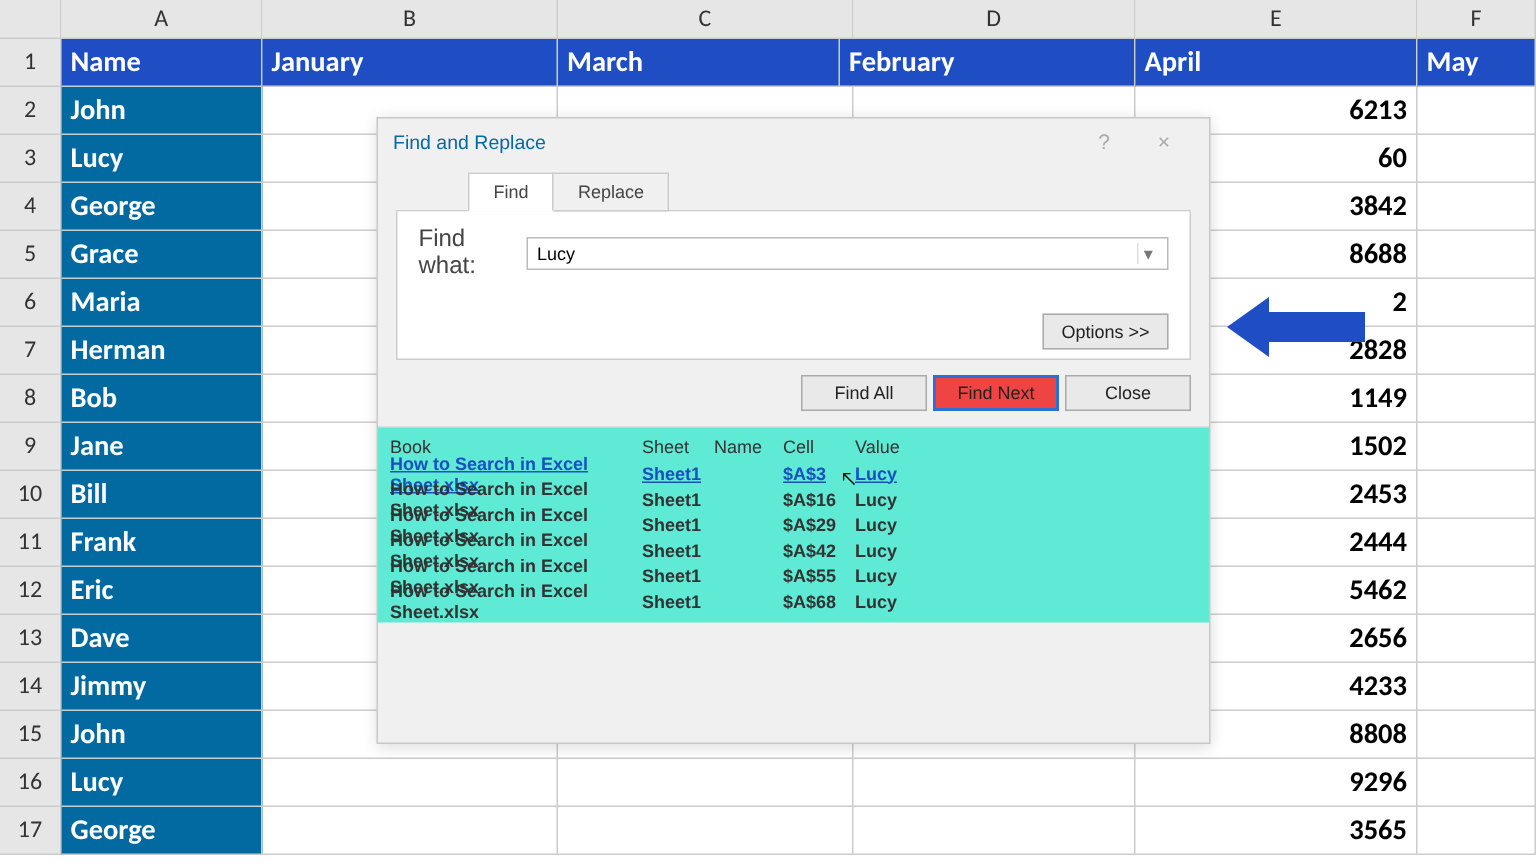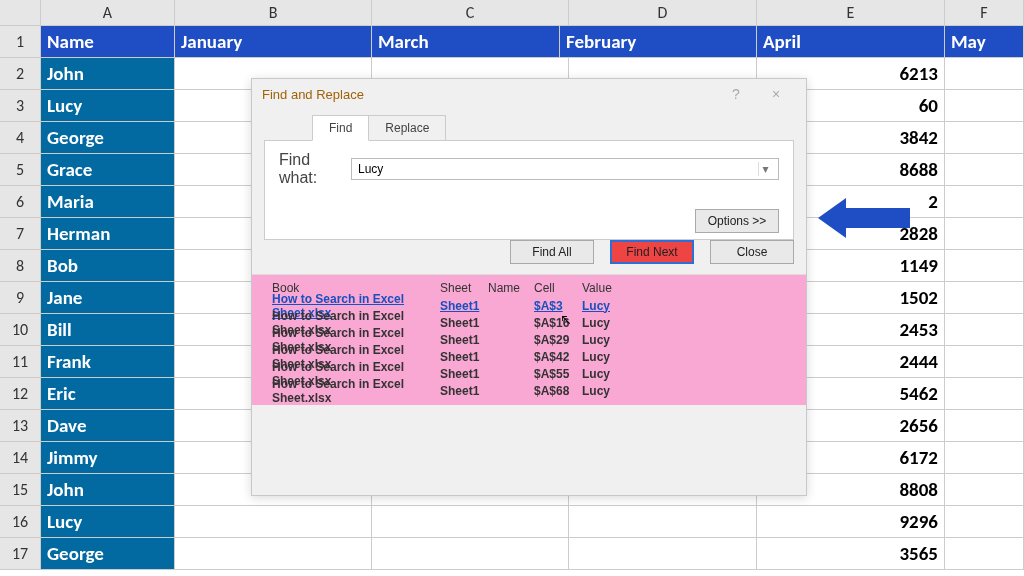--- a/index.html
+++ b/index.html
@@ -24,37 +24,37 @@
   .nameCell { background: #0369a1; color: #fff; font-weight: bold; }
   .num { text-align: right; font-weight: bold; color: #000; }
 
   
   .dialog {
     position: absolute; left: 251px; top: 78px; width: 556px; height: 418px;
     background: #f0f0f0; border: 1px solid #c8c8c8; box-shadow: 0 2px 10px rgba(0,0,0,0.15);
     font-family: "Segoe UI", Tahoma, sans-serif; font-size: 12px; color: #444;
   }
   .titlebar { height: 30px; display: flex; align-items: center; padding: 0 10px; }
-  .titlebar .t { flex: 1; font-size: 13px; color: #a16207; }
+  .titlebar .t { flex: 1; font-size: 13px; color: #0369a1; }
   .titlebtn { width: 40px; text-align: center; color: #aaa; font-size: 14px; }
   .tabs { display: flex; padding: 6px 12px 0 12px; gap: 0; }
   .tab { padding: 5px 16px; border: 1px solid #ccc; background: #f0f0f0; margin-right: -1px; color: #444; }
   .tab.active { background: #fff; border-bottom: 1px solid #fff; position: relative; z-index: 2; margin-left: 48px; }
   .tabline { height: 1px; background: #ccc; margin: -1px 12px 0 12px; }
   .formarea { padding: 10px 14px 4px 14px; background: #fff; margin: 0 12px; border: 1px solid #ccc; border-top: none; }
   .frow { display: flex; align-items: center; margin-bottom: 10px; }
   .flabel { width: 72px; font-size: 16px; }
   .fcombo { flex: 1; height: 22px; border: 1px solid #bbb; background: #fff; display: flex; align-items: center; padding: 0 6px; }
   .fcombo input { border: none; outline: none; flex: 1; font-size: 12px; font-family: inherit; background: transparent; }
   .fcombo .dd { width: 14px; text-align: center; color: #777; border-left: 1px solid #ddd; }
   .opts { display: flex; justify-content: flex-end; padding: 12px 0 2px 0; }
   .btn { width: 84px; height: 24px; border: 1px solid #aaa; background: #e9e9e9; font-size: 12px; display: inline-flex; align-items: center; justify-content: center; color: #222; cursor: pointer; }
-  .btnrow { display: flex; justify-content: flex-end; gap: 16px; padding: 0 12px 10px 12px; }
+  .btnrow { display: flex; justify-content: flex-end; gap: 4px; padding: 10px 12px 10px 12px; }
   .btn.primary { border: 2px solid #2e6fd6; background: #ef4444; }
-  .results { padding: 6px 20px; background: #f9a8d4; border-top: 1px solid #ddd; flex: 1; }
+  .results { padding: 6px 8px; background: #5eead4; border-top: 1px solid #ddd; flex: 1; }
   .rhead { display: flex; font-size: 12px; color: #333; padding-bottom: 2px; }
   .rcol-book { width: 168px; } .rcol-sheet { width: 48px; } .rcol-name { width: 46px; }
   .rcol-cell { width: 48px; } .rcol-value { width: 46px; } .rcol-formula { flex: 1; }
   .rrow { display: flex; font-size: 12px; color: #333; height: 17px; align-items: center; }
   .rrow a { color: #1a4fbf; text-decoration: underline; }
   .rrow span { display: inline-block; font-weight: bold; }
 
   .arrow {
     position: absolute; left: 818px; top: 198px; width: 92px; height: 40px;
   }
@@ -194,21 +194,21 @@
         <div class="cell col-D"></div>
         <div class="cell num col-E">2656</div>
         <div class="cell col-F"></div>
       </div>
       <div class="row">
         <div class="row-h">14</div>
         <div class="cell nameCell col-A">Jimmy</div>
         <div class="cell col-B"></div>
         <div class="cell col-C"></div>
         <div class="cell col-D"></div>
-        <div class="cell num col-E">6172</div>
+        <div class="cell num col-E">4233</div>
         <div class="cell col-F"></div>
       </div>
       <div class="row">
         <div class="row-h">15</div>
         <div class="cell nameCell col-A">John</div>
         <div class="cell col-B"></div>
         <div class="cell col-C"></div>
         <div class="cell col-D"></div>
         <div class="cell num col-E">8808</div>
         <div class="cell col-F"></div>

